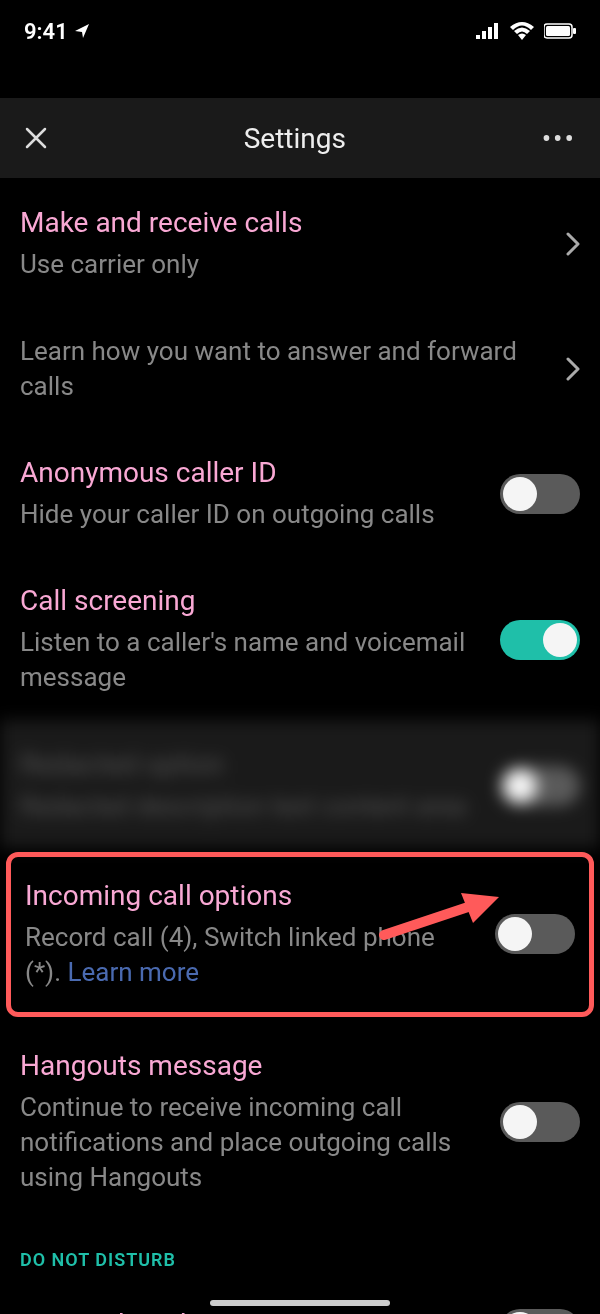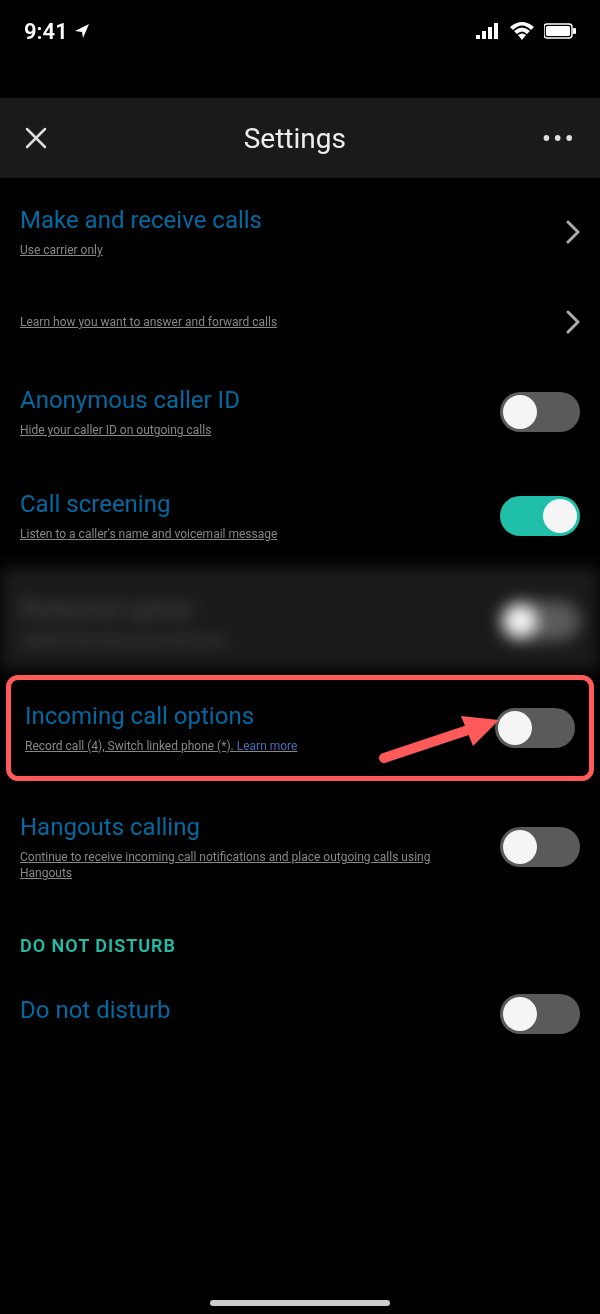--- a/index.html
+++ b/index.html
@@ -8,22 +8,22 @@
   .status-bar { height: 62px; display: flex; justify-content: space-between; align-items: center; padding: 0 24px; font-size: 22px; font-weight: 600; }
   .status-left { display: flex; align-items: center; gap: 6px; }
   .status-right { display: flex; align-items: center; gap: 10px; }
   .header { height: 80px; background: #1a1a1a; display: flex; align-items: center; justify-content: space-between; padding: 0 24px; margin-top: 36px; }
   .header-title { font-size: 28px; font-weight: 400; color: #eee; }
   .close-x { font-size: 28px; color: #ddd; cursor: pointer; }
   .more-dots { font-size: 28px; letter-spacing: 2px; color: #ddd; cursor: pointer; }
   .content { padding: 0 0 40px 0; }
   .row { display: flex; align-items: center; justify-content: space-between; padding: 28px 20px 24px 20px; }
   .row-text { flex: 1; padding-right: 20px; }
-  .row-title { font-size: 24px; color: #0369a1; margin-bottom: 8px; }
-  .row-sub { font-size: 12px; color: #888; line-height: 1.35; text-decoration: underline; }
+  .row-title { font-size: 28px; color: #f9a8d4; margin-bottom: 8px; }
+  .row-sub { font-size: 26px; color: #888; line-height: 1.35; }
   .row-sub .link { color: #4a6ab0; }
   .chevron { color: #aaa; font-size: 28px; }
   .toggle { width: 80px; height: 40px; border-radius: 20px; position: relative; flex-shrink: 0; cursor: pointer; }
   .toggle.off { background: #5a5a5a; }
   .toggle.on { background: #1fbfa9; }
   .knob { width: 34px; height: 34px; background: #f5f5f5; border-radius: 50%; position: absolute; top: 3px; }
   .toggle.off .knob { left: 3px; }
   .toggle.on .knob { right: 3px; }
   .section-label { font-size: 18px; font-weight: 600; letter-spacing: 1px; color: #1fbfa9; padding: 30px 20px 10px 20px; }
   .blurred { filter: blur(8px); background: #1a1a1a; color: #666; }
@@ -151,21 +151,21 @@
       <div class="arrow" style="right:90px; top:36px;">
         <svg width="120" height="50" viewBox="0 0 120 50">
             <line x1="5" y1="42" x2="95" y2="12" stroke="#ff5a5a" stroke-width="10" stroke-linecap="round"></line>
             <polygon points="120,4 82,0 94,30" fill="#ff5a5a"></polygon>
           </svg>
       </div>
     </div>
 
     <div class="row">
       <div class="row-text">
-        <div class="row-title">Hangouts calling</div>
+        <div class="row-title">Hangouts message</div>
         <div class="row-sub">Continue to receive incoming call notifications and place outgoing calls using Hangouts</div>
       </div>
       <div class="toggle off">
           <div class="knob"></div>
         </div>
     </div>
 
     <div class="section-label">DO NOT DISTURB</div>
 
     <div class="row">

